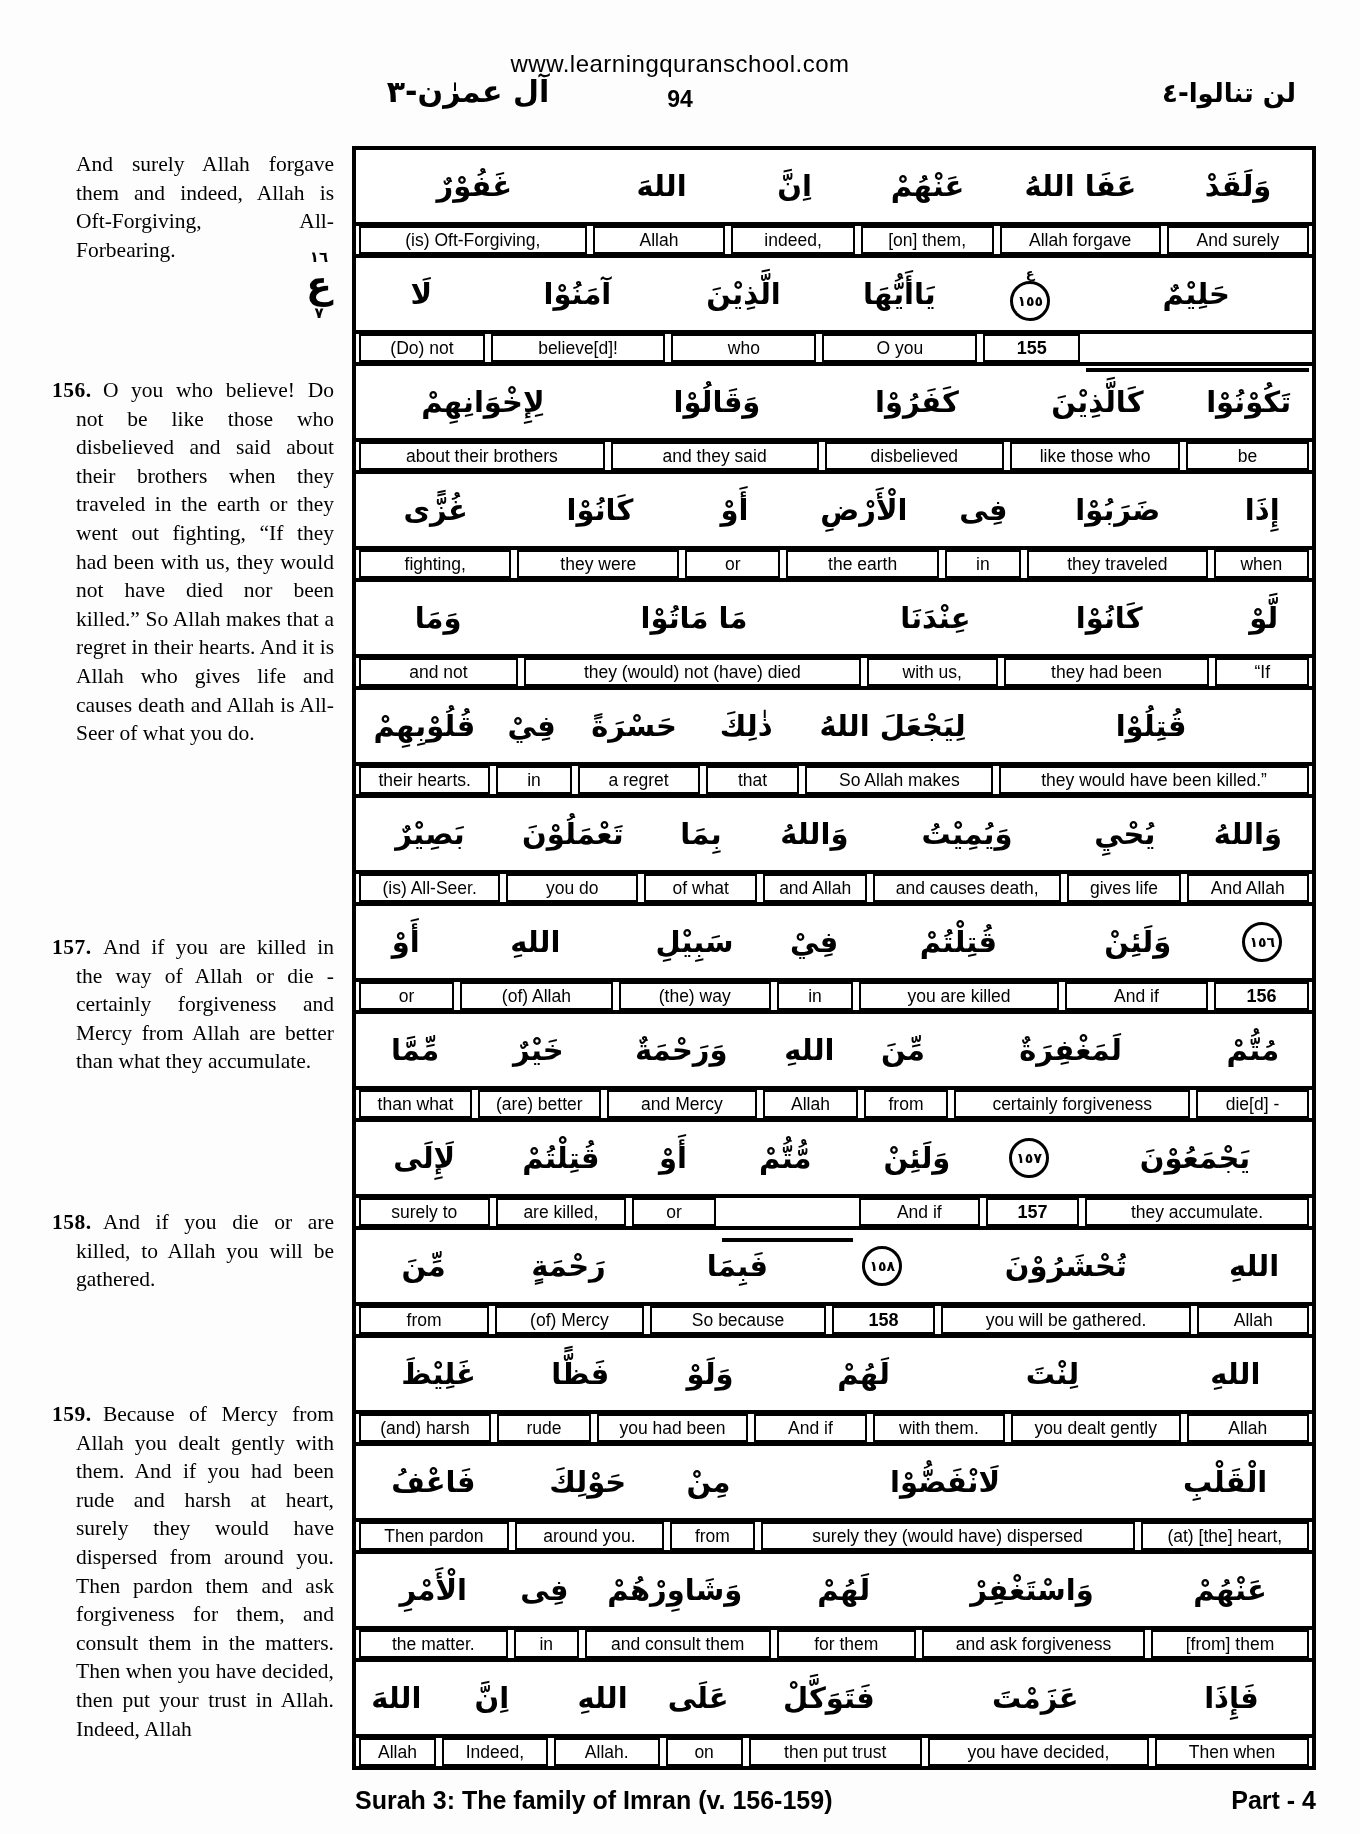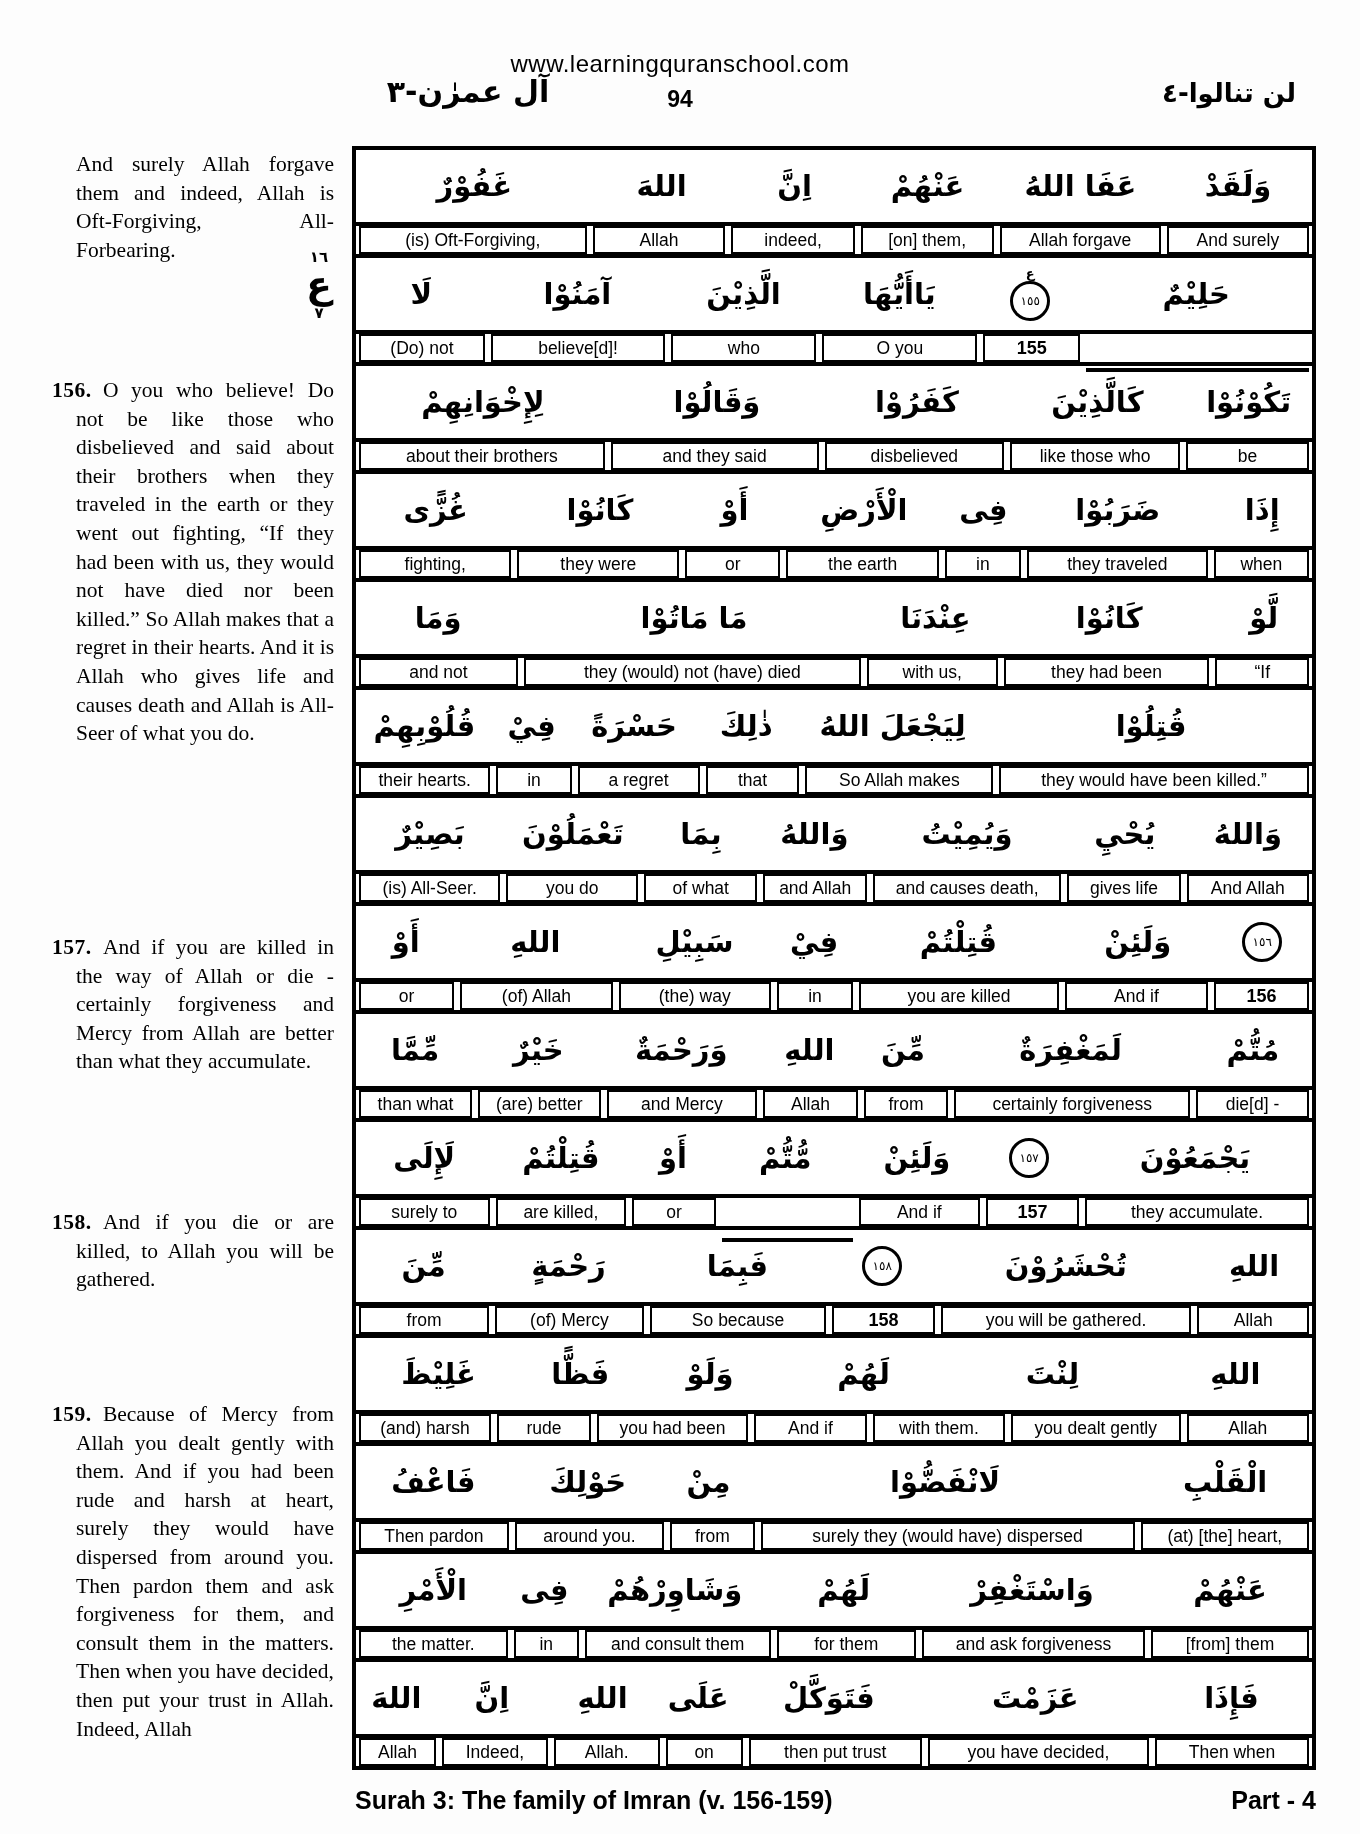--- a/index.html
+++ b/index.html
@@ -43,21 +43,21 @@
          white-space:nowrap;min-width:0;}
   .ecellwrap{display:flex;padding:0 3px;box-sizing:border-box;min-width:0;}
   .ecell{flex:1;display:flex;align-items:center;justify-content:center;
          border:2px solid #000;box-sizing:border-box;font-size:17.5px;
          white-space:nowrap;overflow:hidden;}
   .ecell.num{font-weight:bold;font-size:18px;}
   .medallion{display:flex;flex-direction:column;align-items:center;}
   .medallion .ain{font-size:13px;line-height:1;margin-bottom:1px;font-weight:bold;}
   .medallion .circ{width:34px;height:34px;border:3px solid #000;border-radius:50%;
          display:flex;align-items:center;justify-content:center;
-         font-size:12px;font-weight:normal;line-height:1;}
+         font-size:14px;font-weight:bold;line-height:1;}
 
   .footer-left{position:absolute;left:355px;top:1786px;font-size:25px;font-weight:bold;text-align:right;}
   .footer-right{position:absolute;right:44px;top:1786px;font-size:25px;font-weight:bold;}
 </style>
 </head>
 <body>
 
 <div class="page">
 
   <div class="site-url">www.learningquranschool.com</div>

